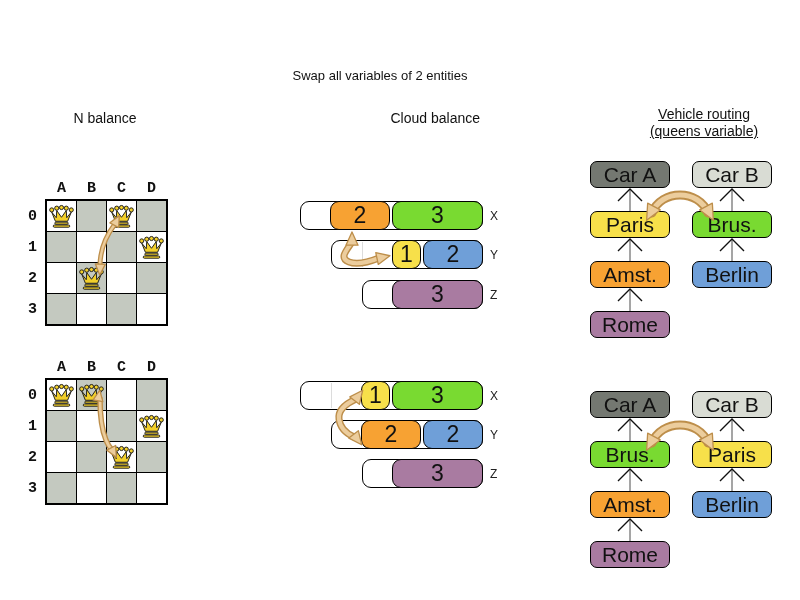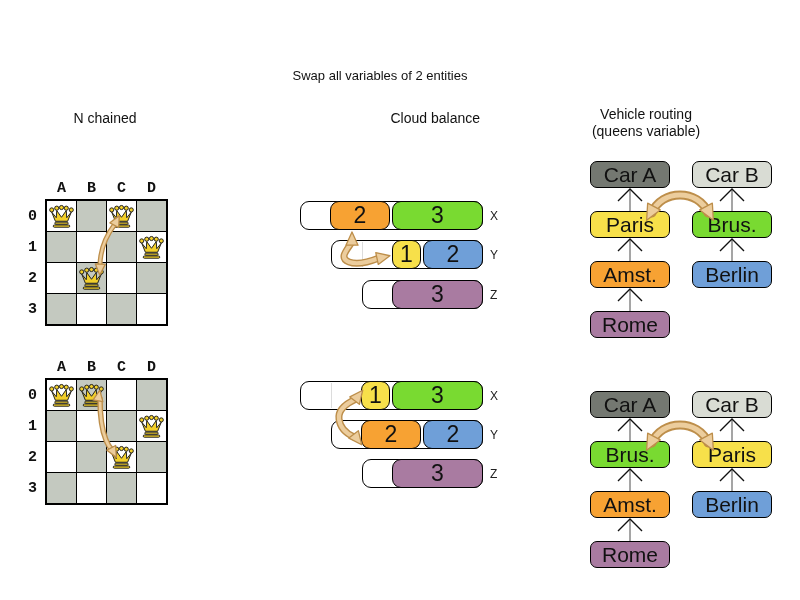--- a/index.html
+++ b/index.html
@@ -3,39 +3,39 @@
 <meta charset="utf-8">
 <style>
   html,body{margin:0;padding:0;background:#fff;}
   body{width:800px;height:600px;overflow:hidden;font-family:"Liberation Sans",sans-serif;}
   #stage{position:relative;width:800px;height:600px;background:#fff;}
   .title{position:absolute;top:27px;left:0;width:800px;text-align:center;font-size:36px;color:#111;}
   .subtitle{position:absolute;top:68px;left:0;width:760px;text-align:center;font-size:13px;color:#111;}
   .sec-header{position:absolute;font-size:14px;color:#111;text-align:center;line-height:17px;}
   #hdr-nqueens{left:43px;top:110px;width:124px;}
   #hdr-cloud{left:320px;top:110px;width:160px;text-align:right;}
-  #hdr-vehicle{left:558px;top:106px;width:176px;}
+  #hdr-vehicle{left:616px;top:106px;width:176px;text-decoration:underline;}
   .board-grid{position:absolute;display:grid;grid-template-columns:repeat(4,29px);grid-template-rows:repeat(4,30px);gap:1px;background:#000;border:2px solid #000;}
   .board-cell{width:29px;height:30px;}
   .board-label{position:absolute;font-family:"Liberation Mono",monospace;font-weight:bold;font-size:15px;color:#111;text-align:center;}
   .row-label{text-align:right;}
   .queen{position:absolute;width:27px;height:25px;pointer-events:none;}
   .cloud-container{position:absolute;height:29px;background:#fff;border:1.5px solid #000;border-radius:9px;box-sizing:border-box;}
   .cloud-divider{position:absolute;width:1px;height:25px;background:#dcdcdc;}
   .cloud-block{position:absolute;height:29px;border:1.5px solid #000;border-radius:9px;box-sizing:border-box;display:flex;align-items:center;justify-content:center;font-size:23px;color:#111;}
   .cloud-label{position:absolute;width:20px;height:29px;display:flex;align-items:center;font-size:12px;color:#222;}
   .vr-box{position:absolute;width:80px;height:27px;border:1.6px solid #000;border-radius:7px;box-sizing:border-box;display:flex;align-items:center;justify-content:center;font-size:21px;color:#111;}
   #overlay{position:absolute;left:0;top:0;width:800px;height:600px;pointer-events:none;z-index:50;}
 </style>
 </head>
 <body>
 
 <div id="stage">
   <div class="subtitle">Swap all variables of 2 entities</div>
-  <div class="sec-header" id="hdr-nqueens">N chained</div>
+  <div class="sec-header" id="hdr-nqueens">N balance</div>
   <div class="sec-header" id="hdr-cloud">Cloud balance</div>
   <div class="sec-header" id="hdr-vehicle">
     <div>Vehicle routing</div>
     <div>(queens variable)</div>
   </div>
   <div id="dyn">
       <div class="board-label" style="left: 47px; top: 180px; width: 29px;">A</div>
       <div class="board-label" style="left: 77px; top: 180px; width: 29px;">B</div>
       <div class="board-label" style="left: 107px; top: 180px; width: 29px;">C</div>
       <div class="board-label" style="left: 137px; top: 180px; width: 29px;">D</div>

